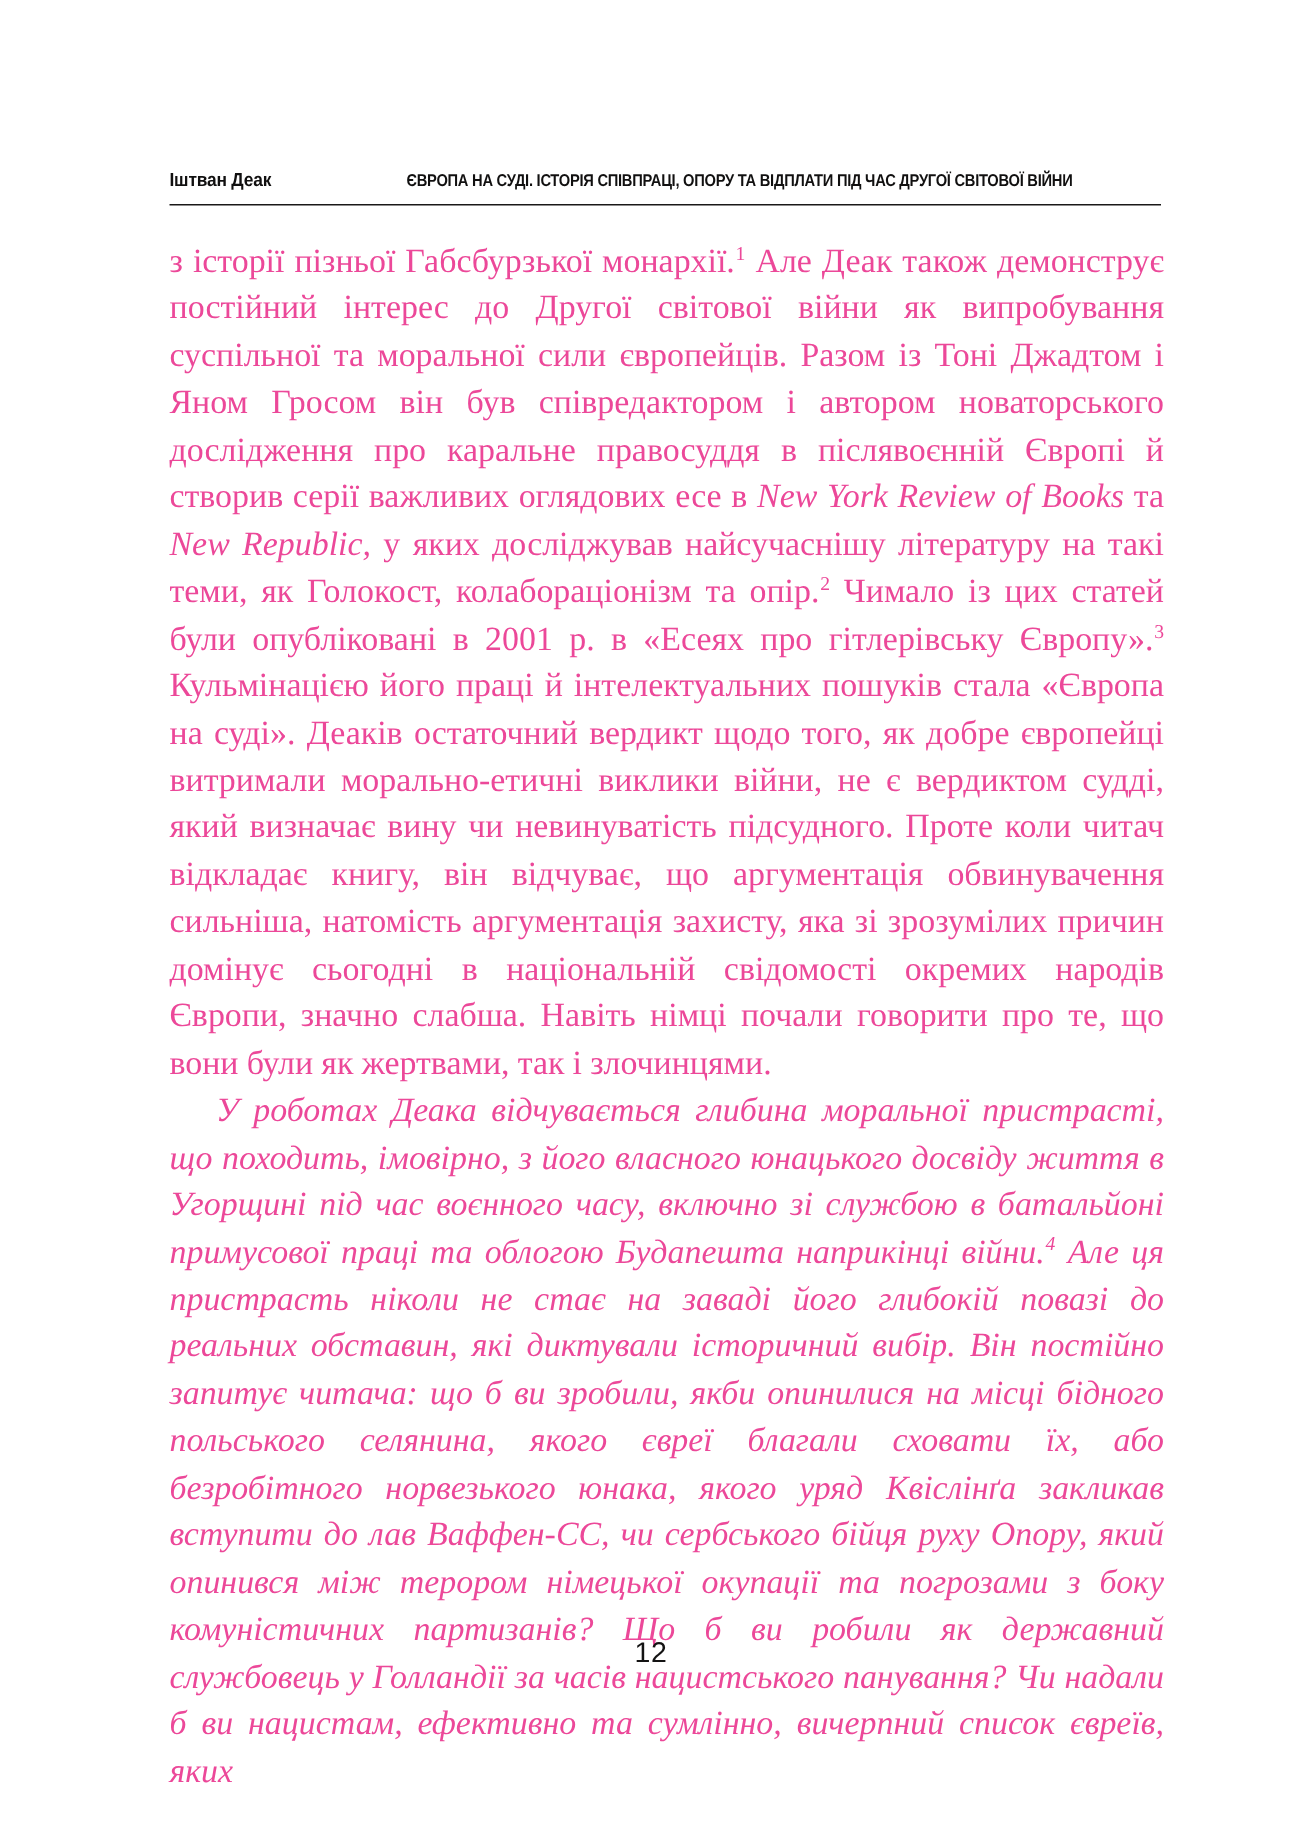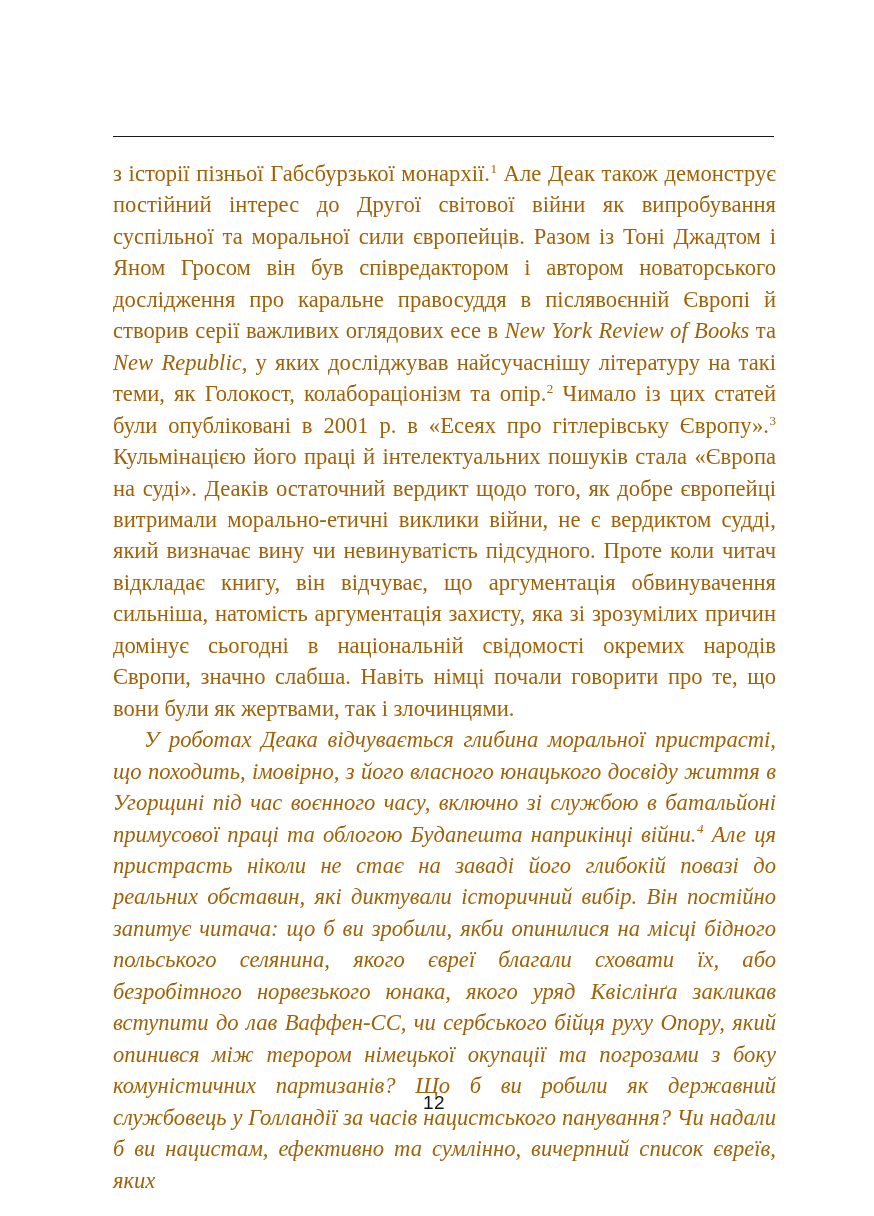--- a/index.html
+++ b/index.html
@@ -72,21 +72,21 @@
   }
   .para {
     margin: 0;
     font-size: 22.6px;
     line-height: 31.45px;
     text-align: justify;
     text-justify: inter-word;
     -webkit-hyphens: none;
     hyphens: none;
     word-spacing: -0.2px;
-    color: #a16207;
+    color: #ec4899;
   }
   .para.indent {
     text-indent: 31px;
     font-style: italic;
   }
   .para > span { display: inline; }
   .it { font-style: italic; }
   sup.fn {
     font-size: 0.58em;
     line-height: 0;
@@ -106,20 +106,24 @@
     letter-spacing: 0.4px;
     color: #141313;
     padding-left: 38px;
   }
 </style>
 </head>
 <body>
 
 <div class="page">
 
+  <div class="running-head">
+    <span class="rh-author">Іштван Деак</span>
+    <span class="rh-title">ЄВРОПА НА СУДІ. ІСТОРІЯ СПІВПРАЦІ, ОПОРУ ТА ВІДПЛАТИ ПІД ЧАС ДРУГОЇ СВІТОВОЇ ВІЙНИ</span>
+  </div>
 
   <div class="header-rule"></div>
 
   <div class="text-column">
     <p class="para" id="para-1"><span>з історії пізньої Габсбурзької монархії.</span><sup class="fn">1</sup><span> Але Деак також демонструє постійний інтерес до Другої світової війни як випробування суспільної та моральної сили європейців. Разом із Тоні Джадтом і Яном Гросом він був співредактором і автором новаторського дослідження про каральне правосуддя в післявоєнній Європі й створив серії важливих оглядових есе в </span><span class="it">New York Review of Books</span><span> та </span><span class="it">New Republic,</span><span> у яких досліджував найсучаснішу літературу на такі теми, як Голокост, колабораціонізм та опір.</span><sup class="fn">2</sup><span> Чимало із цих статей були опубліковані в 2001 р. в «Есеях про гітлерівську Європу».</span><sup class="fn">3</sup><span> Кульмінацією його праці й інтелектуальних пошуків стала «Європа на суді». Деаків остаточний вердикт щодо того, як добре європейці витримали морально-етичні виклики війни, не є вердиктом судді, який визначає вину чи невинуватість підсудного. Проте коли читач відкладає книгу, він відчуває, що аргументація обвинувачення сильніша, натомість аргументація захисту, яка зі зрозумілих причин домінує сьогодні в національній свідомості окремих народів Європи, значно слабша. Навіть німці почали говорити про те, що вони були як жертвами, так і злочинцями.</span></p>
     <p class="para indent" id="para-2"><span>У роботах Деака відчувається глибина моральної пристрасті, що походить, імовірно, з його власного юнацького досвіду життя в Угорщині під час воєнного часу, включно зі службою в батальйоні примусової праці та облогою Будапешта наприкінці війни.</span><sup class="fn">4</sup><span> Але ця пристрасть ніколи не стає на заваді його глибокій повазі до реальних обставин, які диктували історичний вибір. Він постійно запитує читача: що б ви зробили, якби опинилися на місці бідного польського селянина, якого євреї благали сховати їх, або безробітного норвезького юнака, якого уряд Квіслінґа закликав вступити до лав Ваффен-СС, чи сербського бійця руху Опору, який опинився між терором німецької окупації та погрозами з боку комуністичних партизанів? Що б ви робили як державний службовець у Голландії за часів нацистського панування? Чи надали б ви нацистам, ефективно та сумлінно, вичерпний список євреїв, яких</span></p>
   </div>
 
   <div class="folio">12</div>
 

